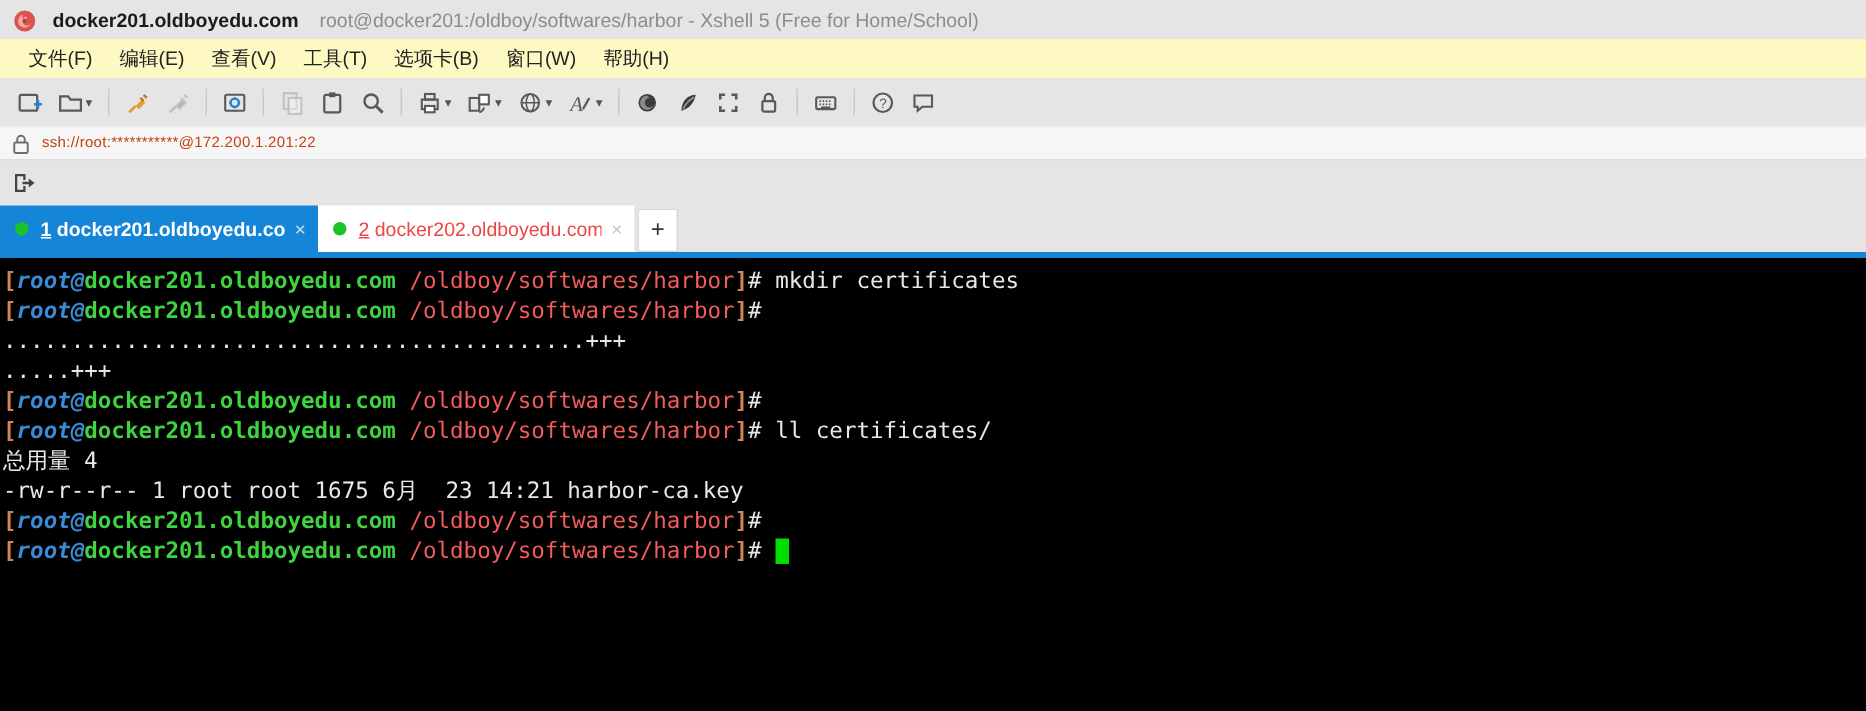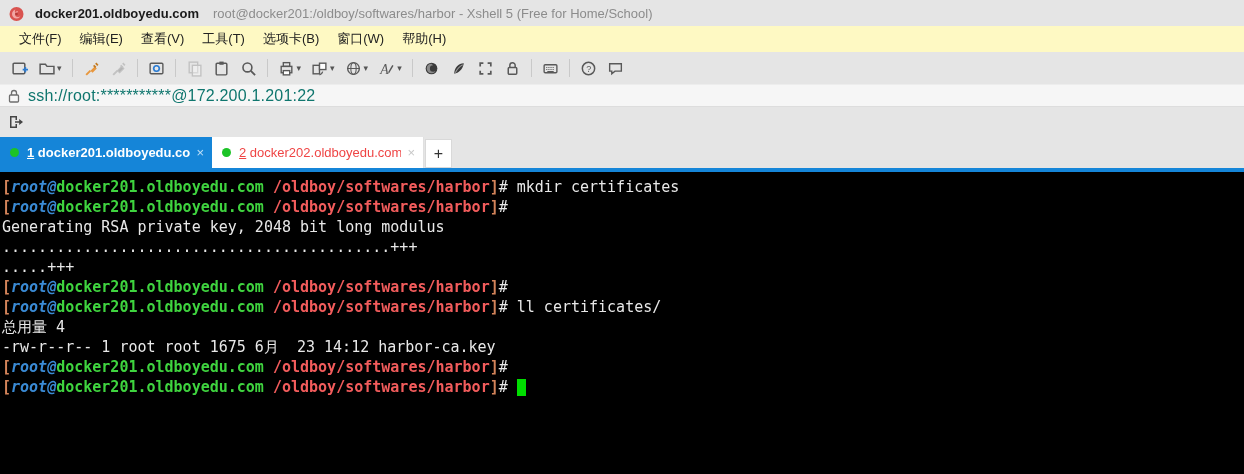--- a/index.html
+++ b/index.html
@@ -20,21 +20,21 @@
   .toolbar { height:32px; display:flex; align-items:center; padding-left:6px; background:#e5e5e5; }
   .tb-btn { display:flex; align-items:center; padding:4px 4px; margin:0 1px; border-radius:2px; }
   .tb-btn svg { width:17px; height:17px; }
   .tb-btn .caret { font-size:9px; color:#555; margin-left:2px; }
   .tb-btn.disabled svg * { stroke:#c2c2c2 !important; fill-opacity:.35; }
   .tb-sep { width:1px; height:18px; background:#c9c9c9; margin:0 5px; }
 
   
   .addressbar { height:22px; display:flex; align-items:center; background:#f6f6f6; padding-left:8px; border-top:1px solid #ededed; }
   .addr-lock { width:12px; height:14px; margin-right:8px; }
-  .addr-text { font-size:16px; color:#0f766e; letter-spacing:.2px;text-align:right; }
+  .addr-text { font-size:10px; color:#c2410c; letter-spacing:.2px;text-align:right; }
 
   
   .infobar { height:31px; display:flex; align-items:center; background:#e5e5e5; padding-left:8px; border-top:1px solid #ddd; }
   .info-icon { width:16px; height:16px; margin-right:7px; }
   .info-text { font-size:12.5px; color:#9b9b9b; }
 
   
   .tabbar { height:31px; display:flex; align-items:flex-end; background:#e5e5e5; }
   .tab { height:31px; width:212px; display:flex; align-items:center; padding:0 8px 0 10px; cursor:default; }
   .tab.active { background:#1585d8; }
@@ -49,21 +49,21 @@
   .tab.inactive .tab-close { color:#c7c7c7; }
   .newtab { height:29px; width:27px; margin-left:1px; background:#ffffff; border:1px solid #d9d9d9; display:flex; align-items:center; justify-content:center; font-size:16px; color:#333; }
   .tab-strip { height:4px; background:#1585d8; }
 
   
   .terminal { height:302px; background:#000; padding:5px 0 0 2px; cursor:text; }
   .tline { font-family:"DejaVu Sans Mono", monospace; font-size:15px; line-height:20px; white-space:pre; color:#e8e8e8; }
   .seg-o { color:#d4845a; font-weight:bold; }
   .seg-b { color:#3a8ad4; font-weight:bold;font-style:italic; }
   .seg-g { color:#3fd43f; font-weight:bold; }
-  .seg-r { color:#f25c5c; font-weight:bold; }
+  .seg-r { color:#f25c5c; font-weight:normal; }
   .seg-w { color:#e8e8e8; }
   .cursor-block { display:inline-block; width:9px; height:17px; background:#00dd00; vertical-align:text-bottom; }
 </style>
 </head>
 <body>
 
 <div class="titlebar">
   <svg class="app-icon" viewBox="0 0 17 17">
     <circle cx="8.5" cy="9" r="7" fill="#d9534f"></circle>
     <path d="M8.5 4.5 a4.5 4.5 0 1 0 4.5 4.5 a3 3 0 1 1 -3 -3 a1.6 1.6 0 1 1 -1.5 -1.5z" fill="#f2a7a4"></path>
@@ -241,22 +241,21 @@
       <span class="tab-label"><span class="tab-num">2</span> docker202.oldboyedu.com</span>
       <span class="tab-close">×</span>
     </div>
     <div class="newtab">+</div>
   </div>
 <div class="tab-strip"></div>
 
 <div class="terminal" id="terminal">
     <div class="tline"><span class="seg-o">[</span><span class="seg-b">root</span><span class="seg-b">@</span><span class="seg-g">docker201.oldboyedu.com</span><span class="seg-w"> </span><span class="seg-r">/oldboy/softwares/harbor</span><span class="seg-o">]</span><span class="seg-w"># </span><span class="seg-w">mkdir certificates</span></div>
     <div class="tline"><span class="seg-o">[</span><span class="seg-b">root</span><span class="seg-b">@</span><span class="seg-g">docker201.oldboyedu.com</span><span class="seg-w"> </span><span class="seg-r">/oldboy/softwares/harbor</span><span class="seg-o">]</span><span class="seg-w"># </span></div>
-    <div class="tline"><span class="seg-w">Generating RSA private key, 2048 bit long modulus</span></div>
     <div class="tline"><span class="seg-w">...........................................+++</span></div>
     <div class="tline"><span class="seg-w">.....+++</span></div>
     <div class="tline"><span class="seg-o">[</span><span class="seg-b">root</span><span class="seg-b">@</span><span class="seg-g">docker201.oldboyedu.com</span><span class="seg-w"> </span><span class="seg-r">/oldboy/softwares/harbor</span><span class="seg-o">]</span><span class="seg-w"># </span></div>
     <div class="tline"><span class="seg-o">[</span><span class="seg-b">root</span><span class="seg-b">@</span><span class="seg-g">docker201.oldboyedu.com</span><span class="seg-w"> </span><span class="seg-r">/oldboy/softwares/harbor</span><span class="seg-o">]</span><span class="seg-w"># </span><span class="seg-w">ll certificates/</span></div>
     <div class="tline"><span class="seg-w">总用量 4</span></div>
-    <div class="tline"><span class="seg-w">-rw-r--r-- 1 root root 1675 6月  23 14:12 harbor-ca.key</span></div>
+    <div class="tline"><span class="seg-w">-rw-r--r-- 1 root root 1675 6月  23 14:21 harbor-ca.key</span></div>
     <div class="tline"><span class="seg-o">[</span><span class="seg-b">root</span><span class="seg-b">@</span><span class="seg-g">docker201.oldboyedu.com</span><span class="seg-w"> </span><span class="seg-r">/oldboy/softwares/harbor</span><span class="seg-o">]</span><span class="seg-w"># </span></div>
     <div class="tline"><span class="seg-o">[</span><span class="seg-b">root</span><span class="seg-b">@</span><span class="seg-g">docker201.oldboyedu.com</span><span class="seg-w"> </span><span class="seg-r">/oldboy/softwares/harbor</span><span class="seg-o">]</span><span class="seg-w"># </span><span class="cursor-block"></span></div>
   </div>
 
 </body></html>

